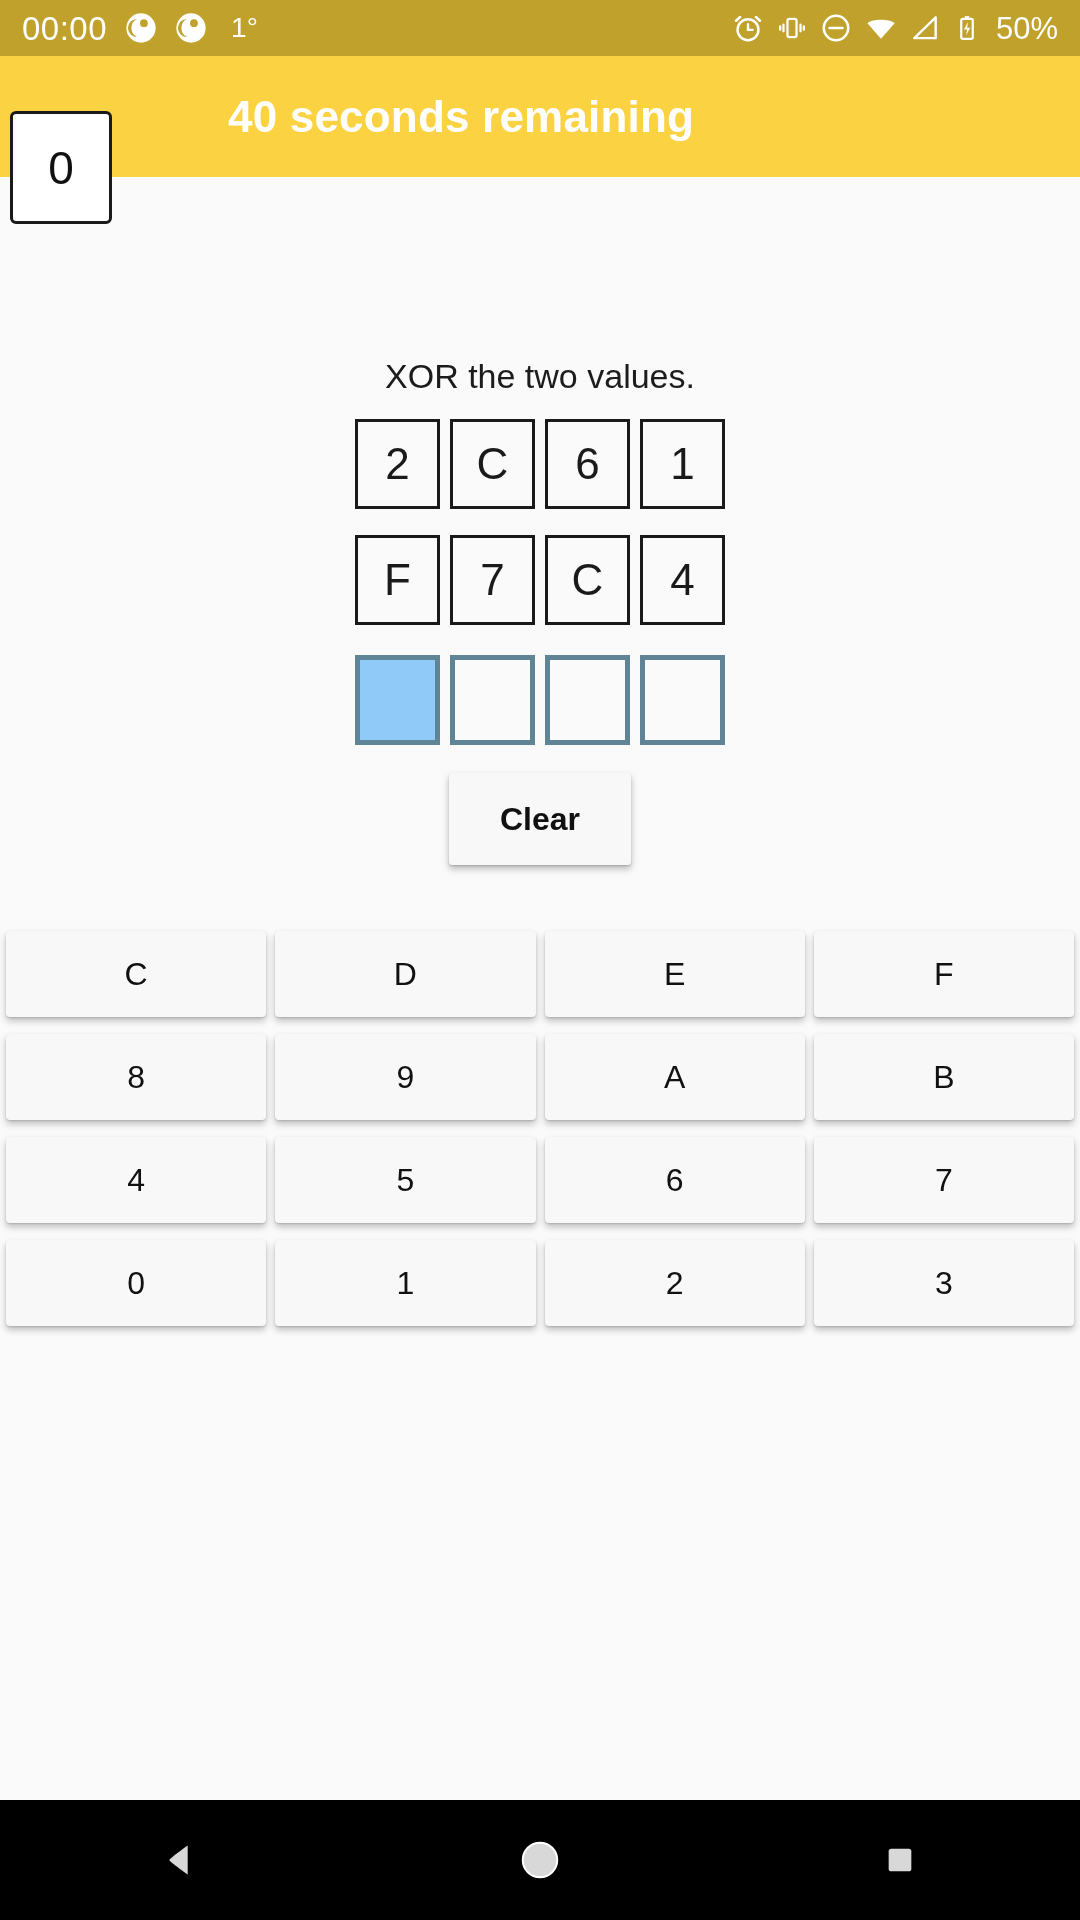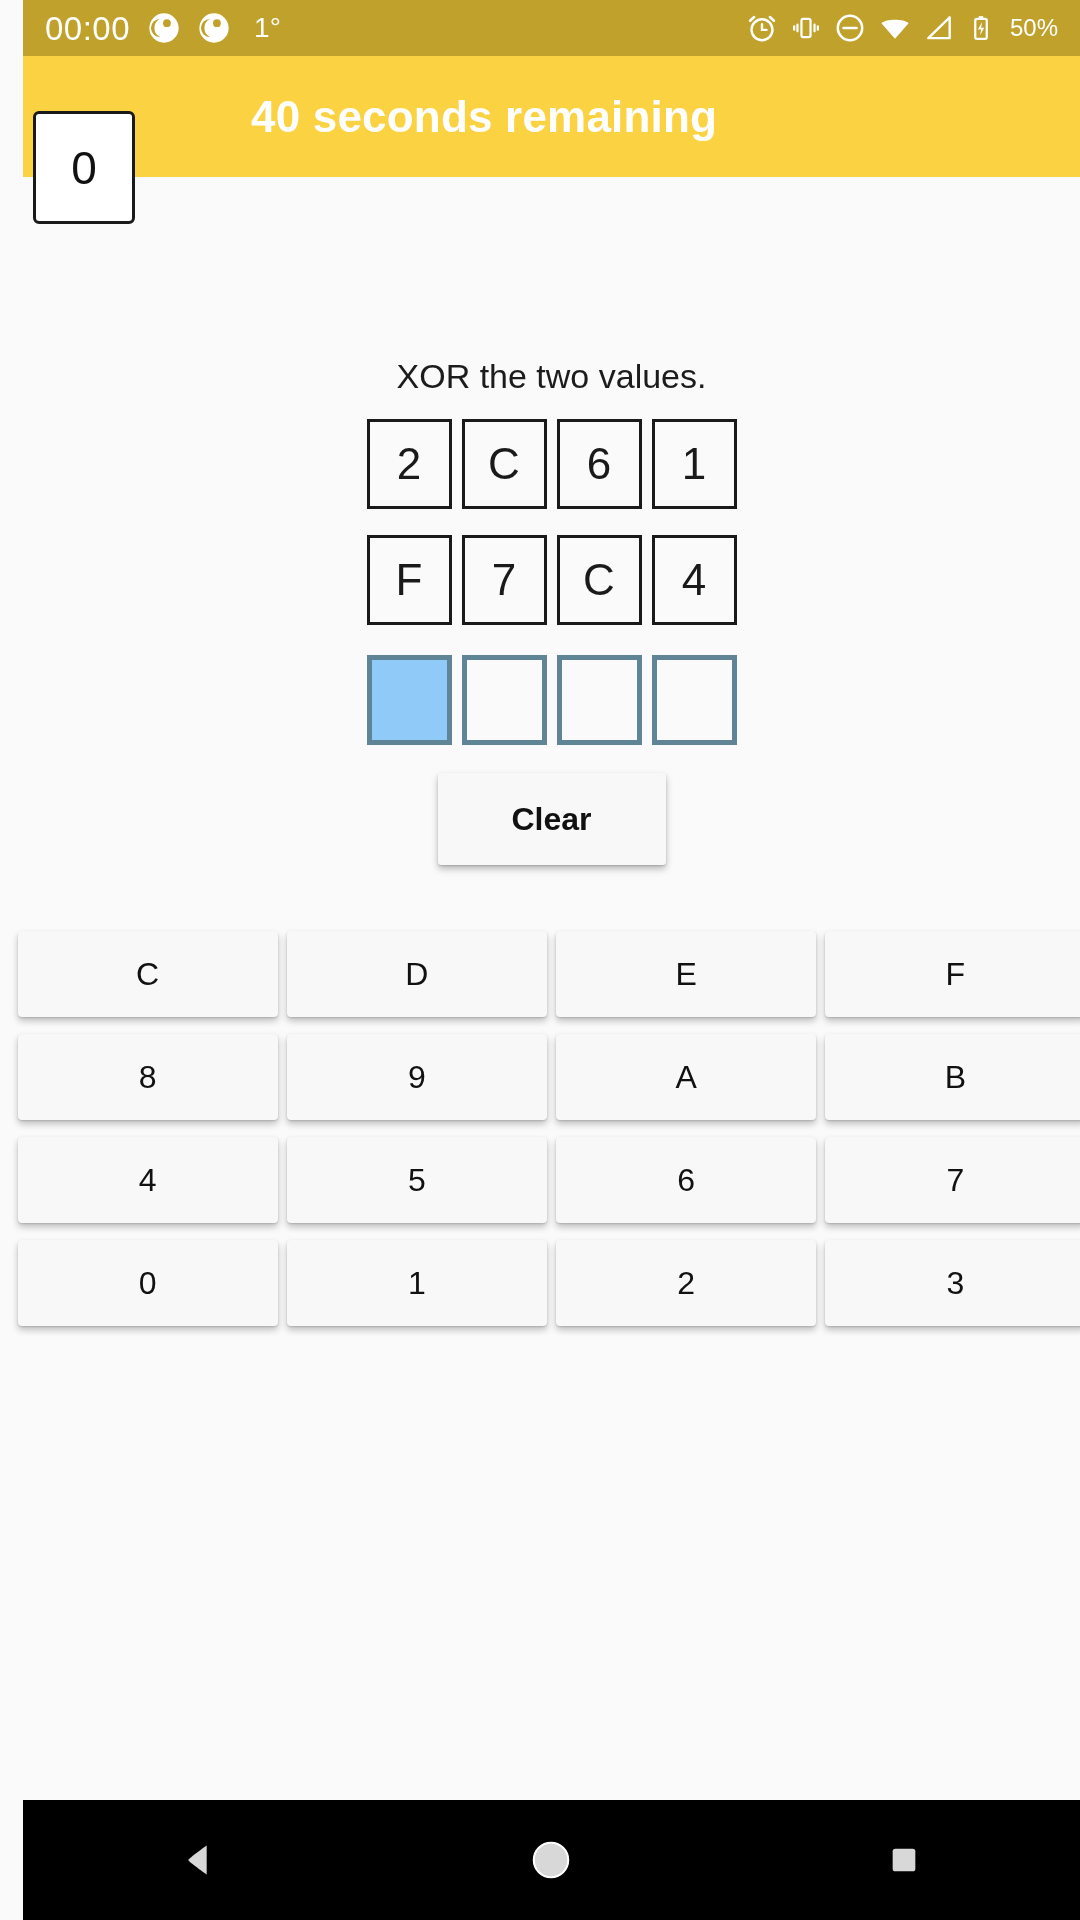--- a/index.html
+++ b/index.html
@@ -12,21 +12,20 @@
     overflow: hidden;
   }
 
   #app {
     position: relative;
     width: 1080px;
     height: 1920px;
     background: #FAFAFA;
     display: flex;
     flex-direction: column;
-    padding-left: 23px;
   }
 
   
   .status-bar {
     height: 56px;
     background: #BFA12B;
     display: flex;
     align-items: center;
     padding: 0 22px;
     color: #FFFFFF;
@@ -53,21 +52,21 @@
     display: block;
   }
   .status-spacer { flex: 1; }
   .status-right {
     display: flex;
     align-items: center;
     gap: 11px;
   }
   .sys-icon { display: block; }
   .battery-pct {
-    font-size: 24px;
+    font-size: 31px;
     line-height: 1;
     margin-left: 3px;
   }
 
   
   .app-bar {
     height: 121px;
     background: #FBD241;
     display: flex;
     align-items: center;
@@ -148,21 +147,21 @@
     display: flex;
     align-items: center;
     justify-content: center;
     font-size: 44px;
     color: #1A1A1A;
   }
   .answer-cell.selected { background: #90CAF9; }
 
   .clear-btn {
     margin-top: 28px;
-    width: 228px;
+    width: 182px;
     height: 92px;
     background: #F8F8F8;
     border: none;
     border-radius: 3px;
     font-family: "Liberation Sans", sans-serif;
     font-size: 32px;
     font-weight: bold;
     color: #111111;
     box-shadow: 0 4px 7px rgba(0,0,0,0.26), 0 1px 2px rgba(0,0,0,0.16);
     cursor: pointer;

